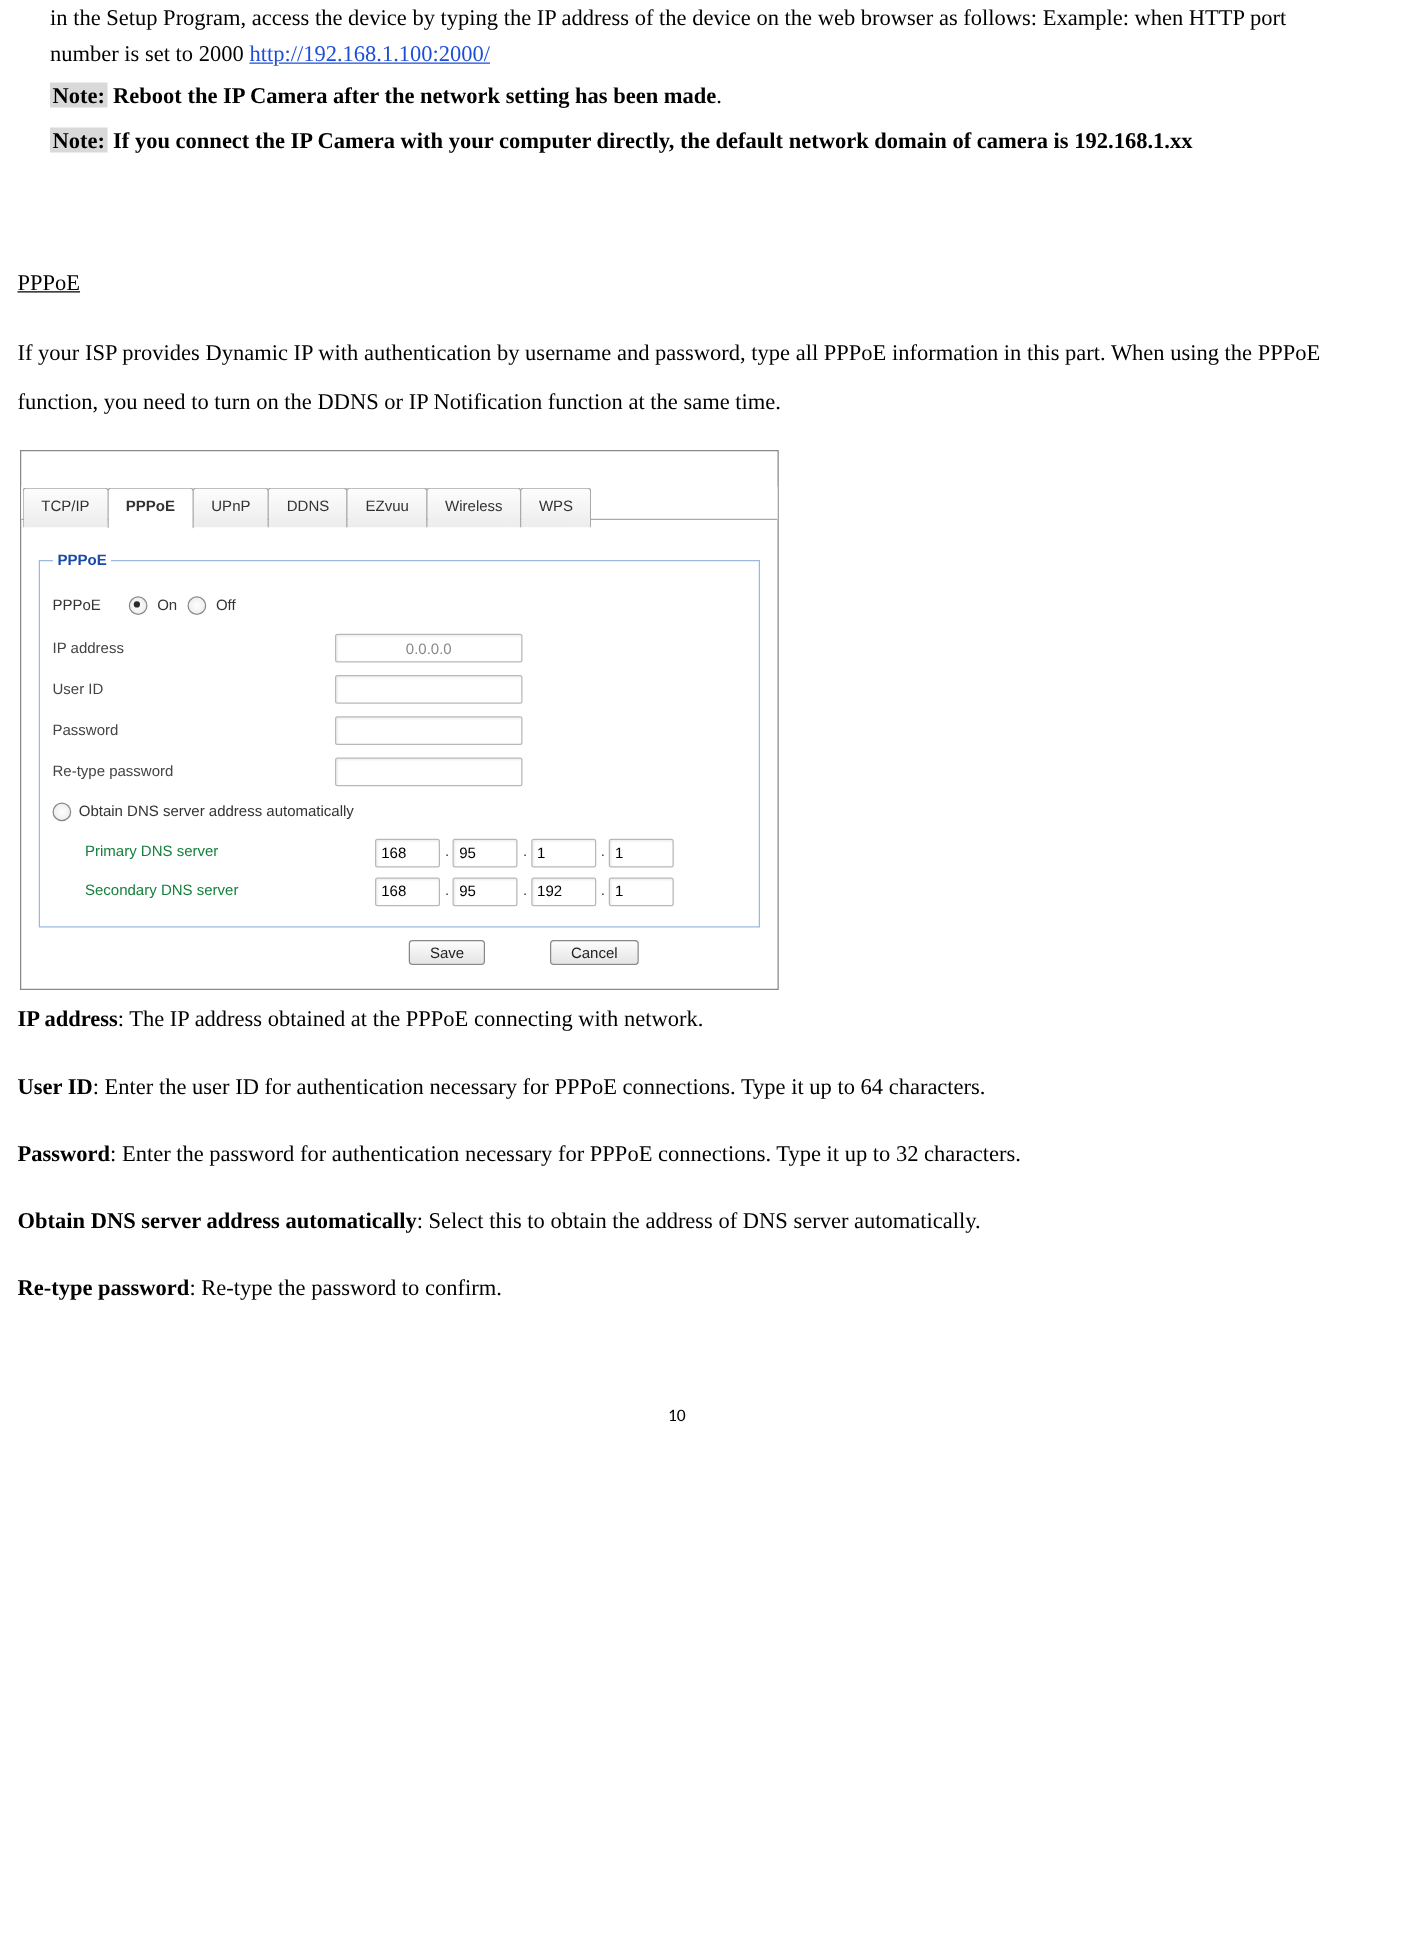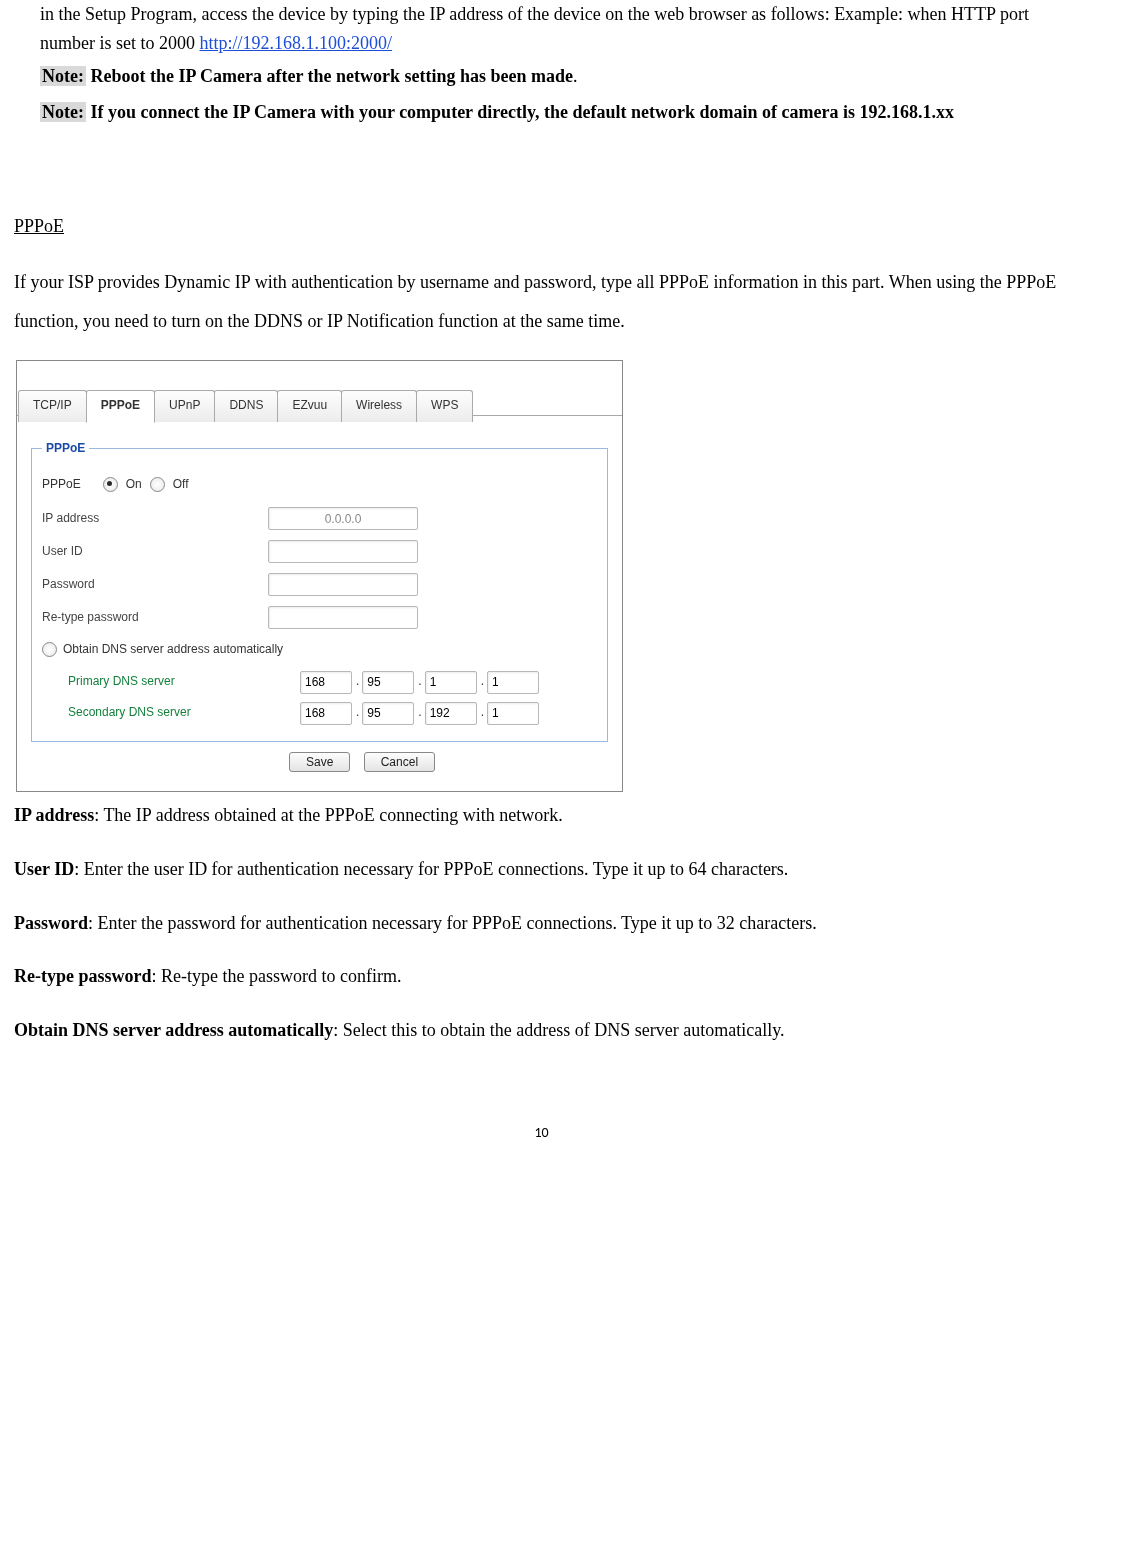--- a/index.html
+++ b/index.html
@@ -129,20 +129,21 @@
     .dot { margin: 0 3px 0 2px; }
     .btnrow { text-align:left; padding: 10px 0 12px 258px; }
     .btn {
       border: 1px solid #888;
       background: linear-gradient(#fdfdfd,#e4e4e4);
       padding: 2px 16px;
       font-size: 12px;
       border-radius: 3px;
       margin-right: 10px;
       color: #222;
+      margin-left: 38px;
     }
     .pagenum { text-align:center; font-size: 14px; margin-top: 70px; font-family: Calibri, sans-serif;}
   </style>
 </head>
 <body>
 
 <div class="content lead" style="padding-left:40px;">
   <p>
     <span>in the Setup Program, access the device by typing the IP address of the device on the web browser as follows: Example: when HTTP port number is set to 2000 </span><a class="link">http://192.168.1.100:2000/</a>
   </p>
@@ -223,17 +224,17 @@
       <div class="btnrow">
         <button class="btn">Save</button>
         <button class="btn">Cancel</button>
       </div>
     </div>
   </div>
 
   <p class="para2"><span class="bold">IP address</span><span>: The IP address obtained at the PPPoE connecting with network.</span></p>
   <p class="para2"><span class="bold">User ID</span><span>: Enter the user ID for authentication necessary for PPPoE connections. Type it up to 64 characters.</span></p>
   <p class="para2"><span class="bold">Password</span><span>: Enter the password for authentication necessary for PPPoE connections. Type it up to 32 characters.</span></p>
+  <p class="para2"><span class="bold">Obtain DNS server address automatically</span><span>: Select this to obtain the address of DNS server automatically.</span></p>
   <p class="para2"><span class="bold">Re-type password</span><span>: Re-type the password to confirm.</span></p>
-  <p class="para2"><span class="bold">Obtain DNS server address automatically</span><span>: Select this to obtain the address of DNS server automatically.</span></p>
 </div>
 
 <div class="pagenum">10</div>
 
 </body></html>

